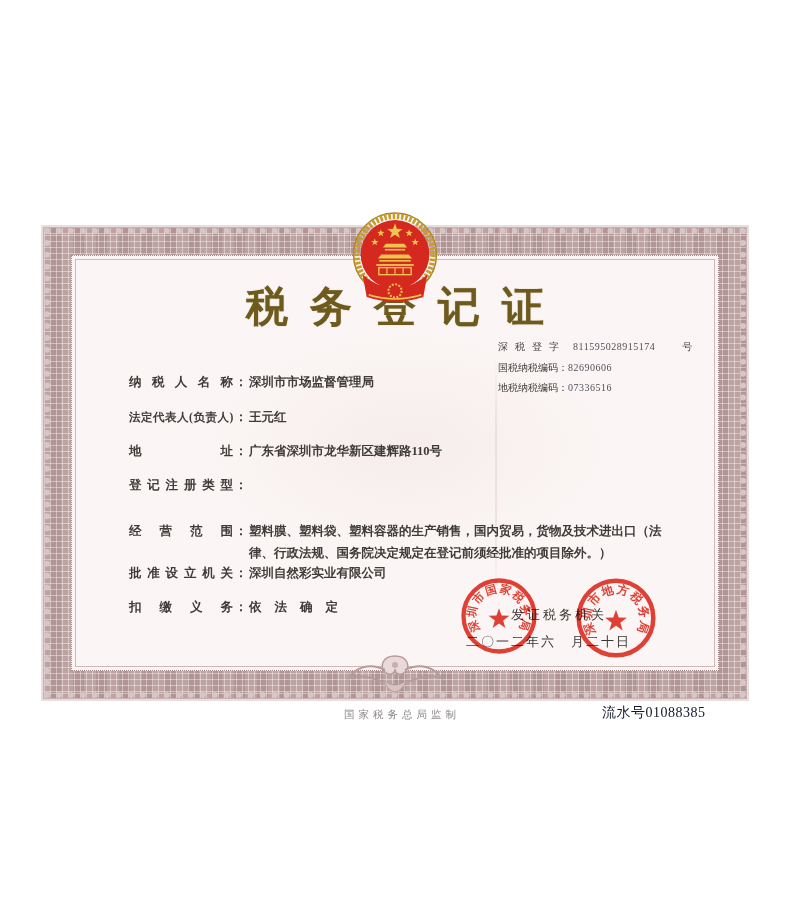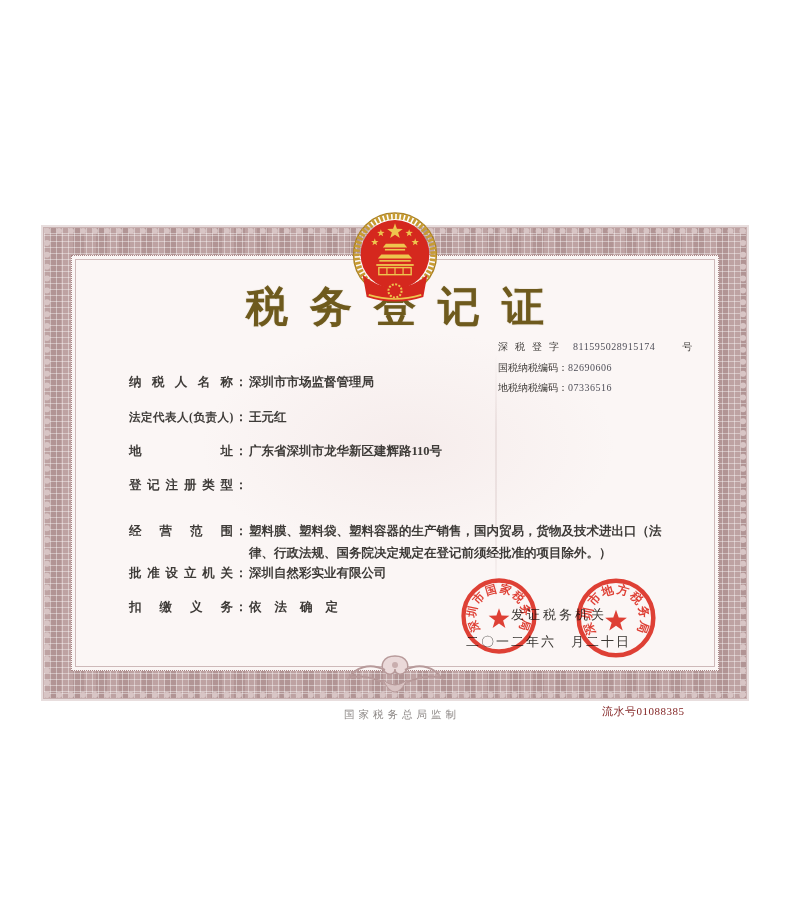--- a/index.html
+++ b/index.html
@@ -59,21 +59,21 @@
   
   .issuer-label{position:absolute;left:461px;top:372px;font-size:13px;color:#3a3733;letter-spacing:3px;white-space:nowrap;}
   .issue-date{position:absolute;left:416px;top:399px;font-size:13px;color:#3a3733;letter-spacing:2px;white-space:nowrap;}
   .seal{position:absolute;mix-blend-mode:multiply;opacity:.92;}
   .seal.state{left:410px;top:342px;width:78px;height:80px;}
   .seal.local{left:525px;top:342px;width:82px;height:84px;}
   
   .bottom-ornament{position:absolute;left:50%;bottom:-4px;transform:translateX(-50%);width:112px;height:44px;z-index:4;}
   
   .supervision{position:absolute;left:344px;top:708px;font-size:10.5px;color:#8b8684;letter-spacing:4px;white-space:nowrap;font-family:Liberation Mono, monospace;}
-  .flow-serial{position:absolute;left:602px;top:704px;font-size:11px;color:#7f1d1d;letter-spacing:.5px;white-space:nowrap;}
+  .flow-serial{position:absolute;left:602px;top:704px;font-size:14px;color:#0f172a;letter-spacing:.5px;white-space:nowrap;}
 </style>
 </head>
 <body>
 
 <div class="cert-frame">
 
   <div class="cert-paper">
     <div class="blush"></div>
   </div>
   <div class="crease"></div>

